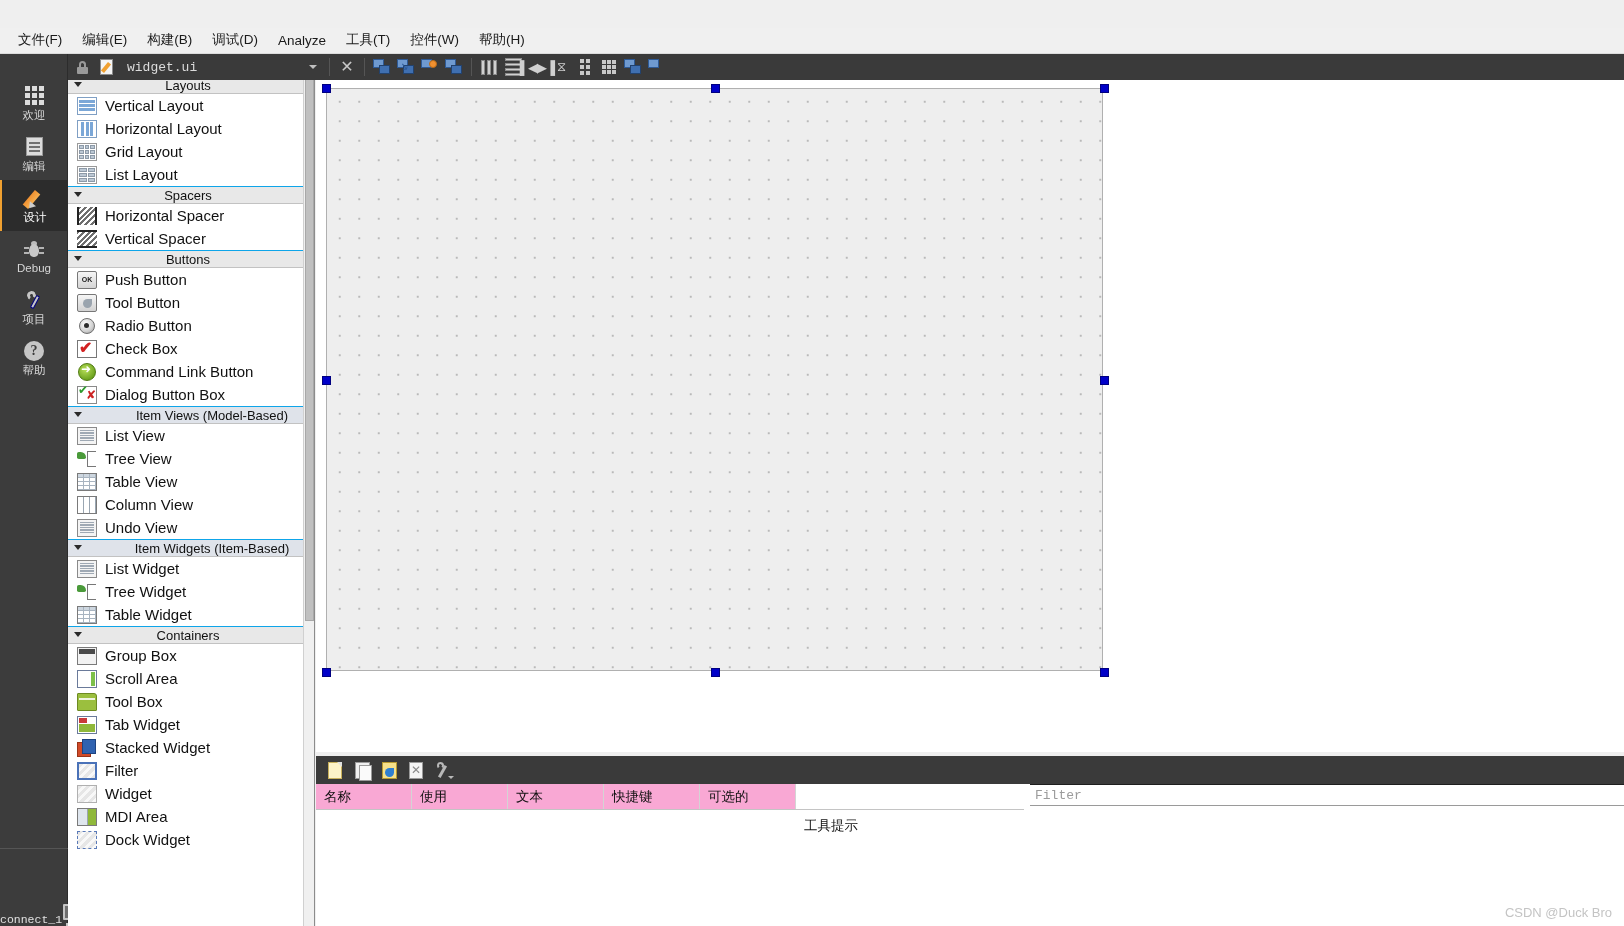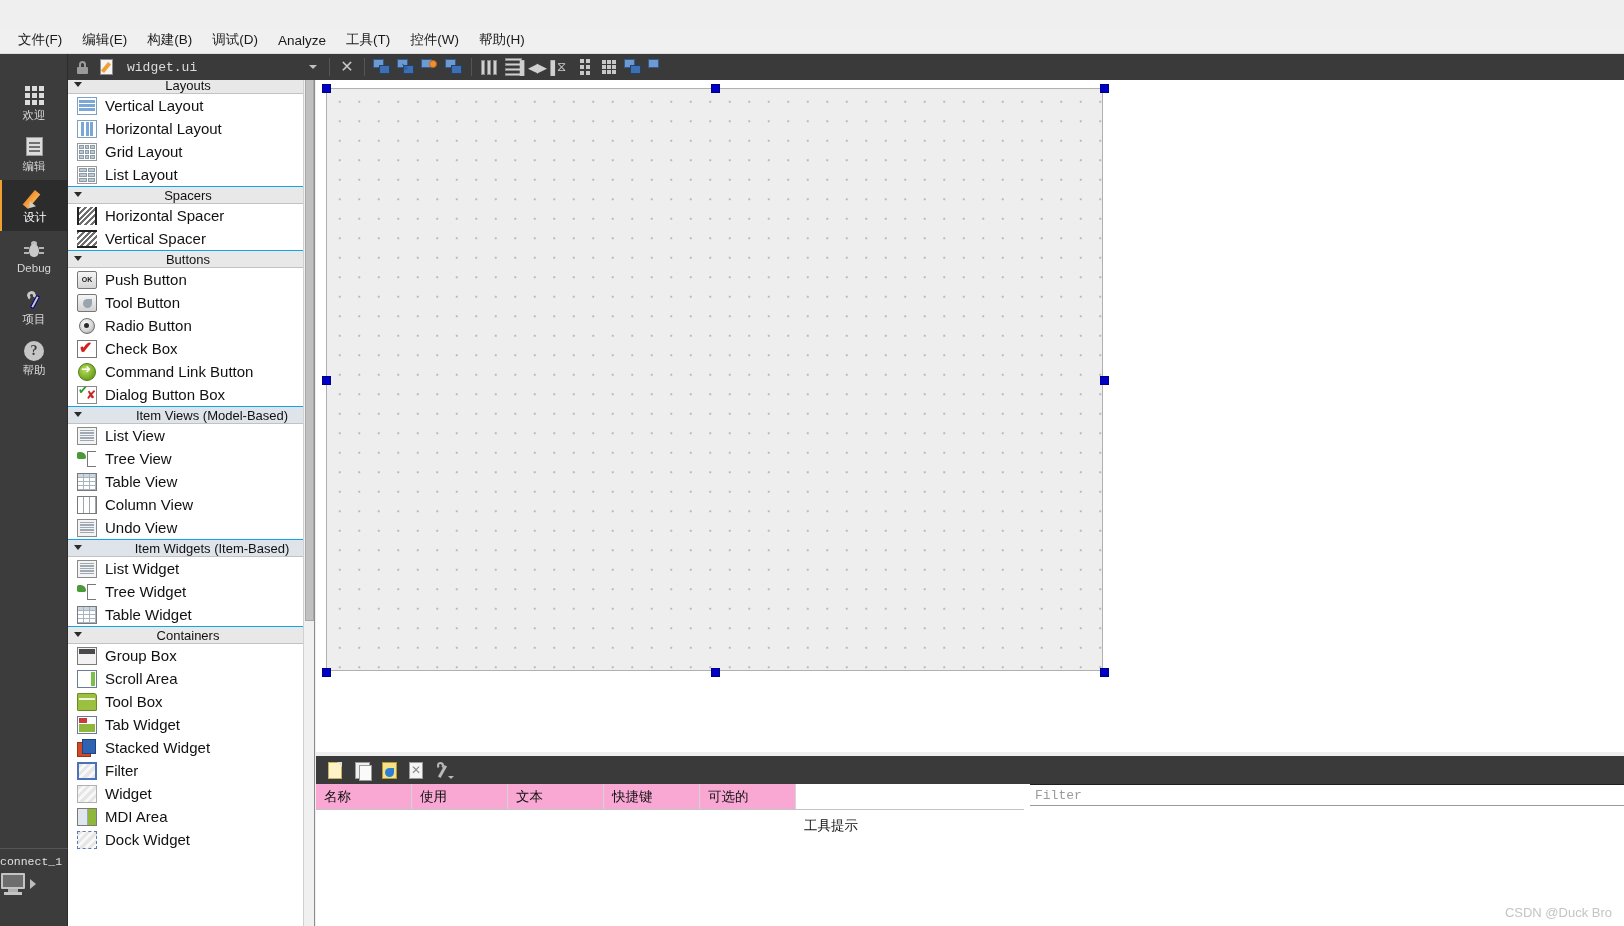--- a/index.html
+++ b/index.html
@@ -114,21 +114,21 @@
     width: 20px; height: 20px; border-radius: 50%; background: #c6c6c6;
     color: #3c3c3c; font-size: 14px; font-weight: bold;
     display: flex; align-items: center; justify-content: center;
     font-family: "Liberation Serif", serif;
   }
 
   
   #kit-selector {
     position: absolute; left: 0; bottom: 0; width: 68px; height: 78px;
     border-top: 1px solid #555555;
-    display: flex; flex-direction: column; align-items: flex-start;
+    display: flex; flex-direction: row; align-items: flex-end;
     padding-top: 6px;
   }
   #kit-selector .kit-name {
     font-size: 11.5px; color: #e0e0e0;
     font-family: "Liberation Mono", monospace;
   }
   #kit-selector .kit-row { display: flex; align-items: center; gap: 4px; margin-top: 5px; }
   .ic-monitor { position: relative; width: 26px; height: 22px; }
   .ic-monitor .screen {
     position: absolute; left: 1px; top: 0; width: 24px; height: 16px;

